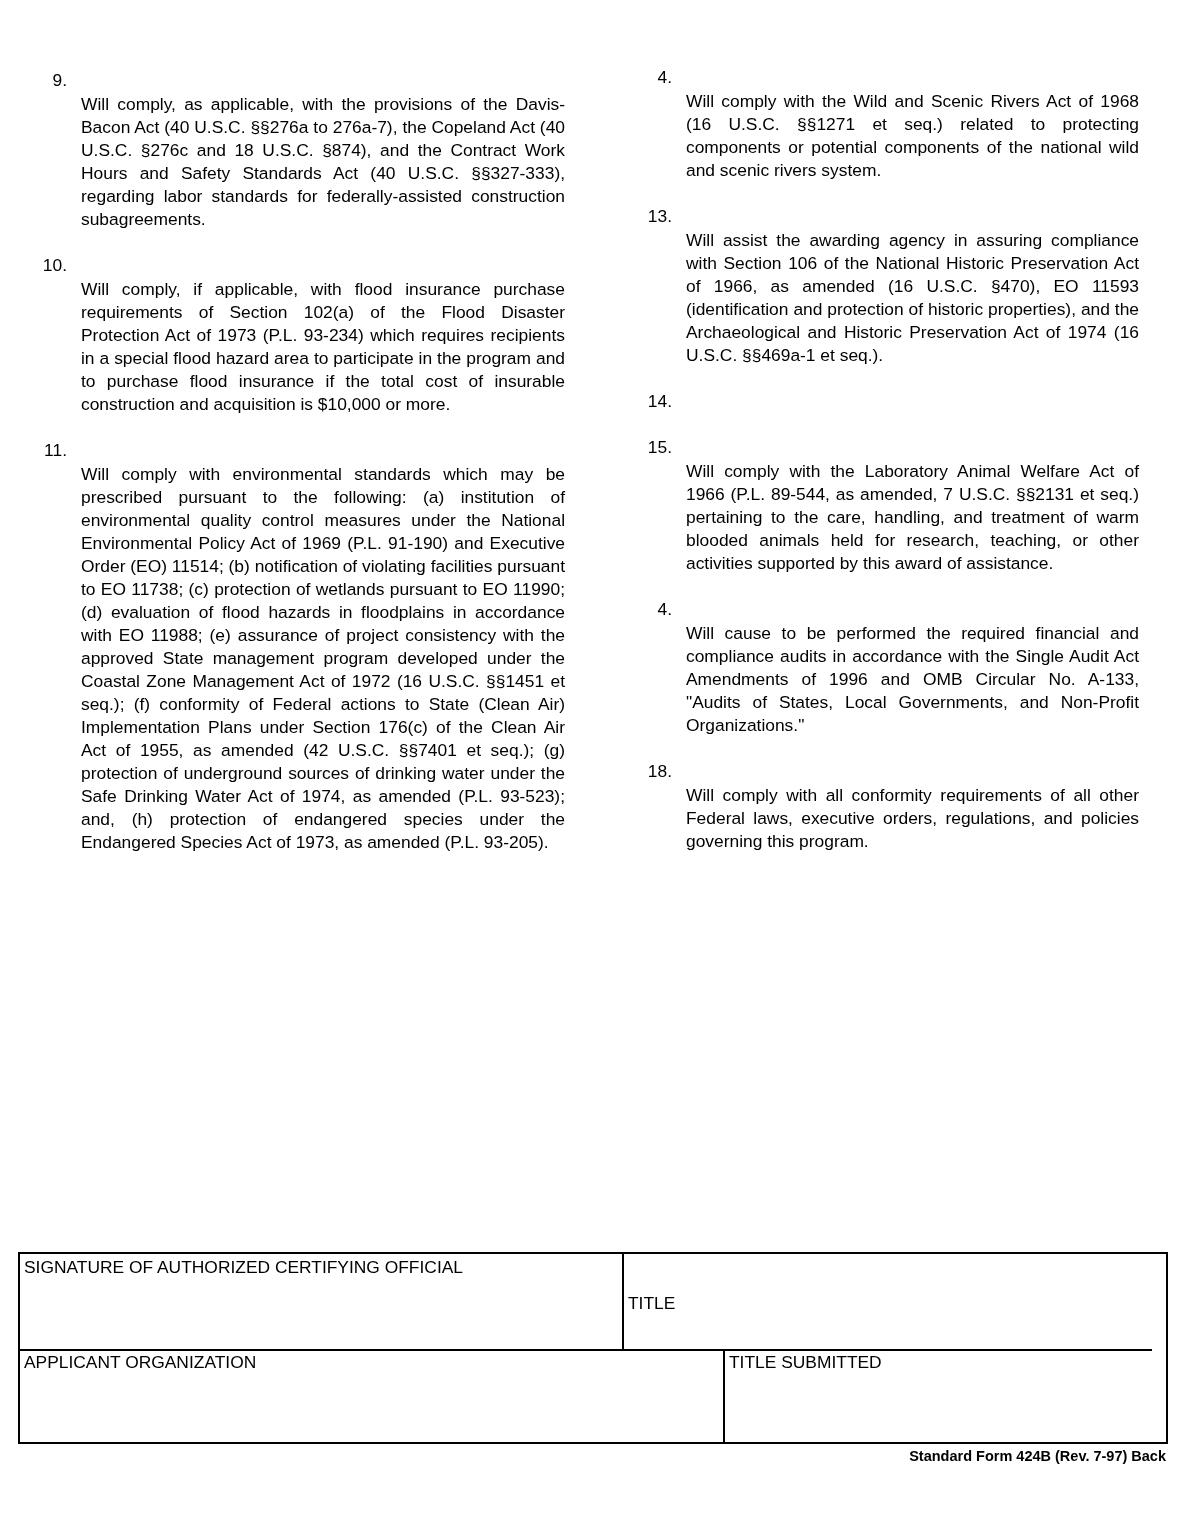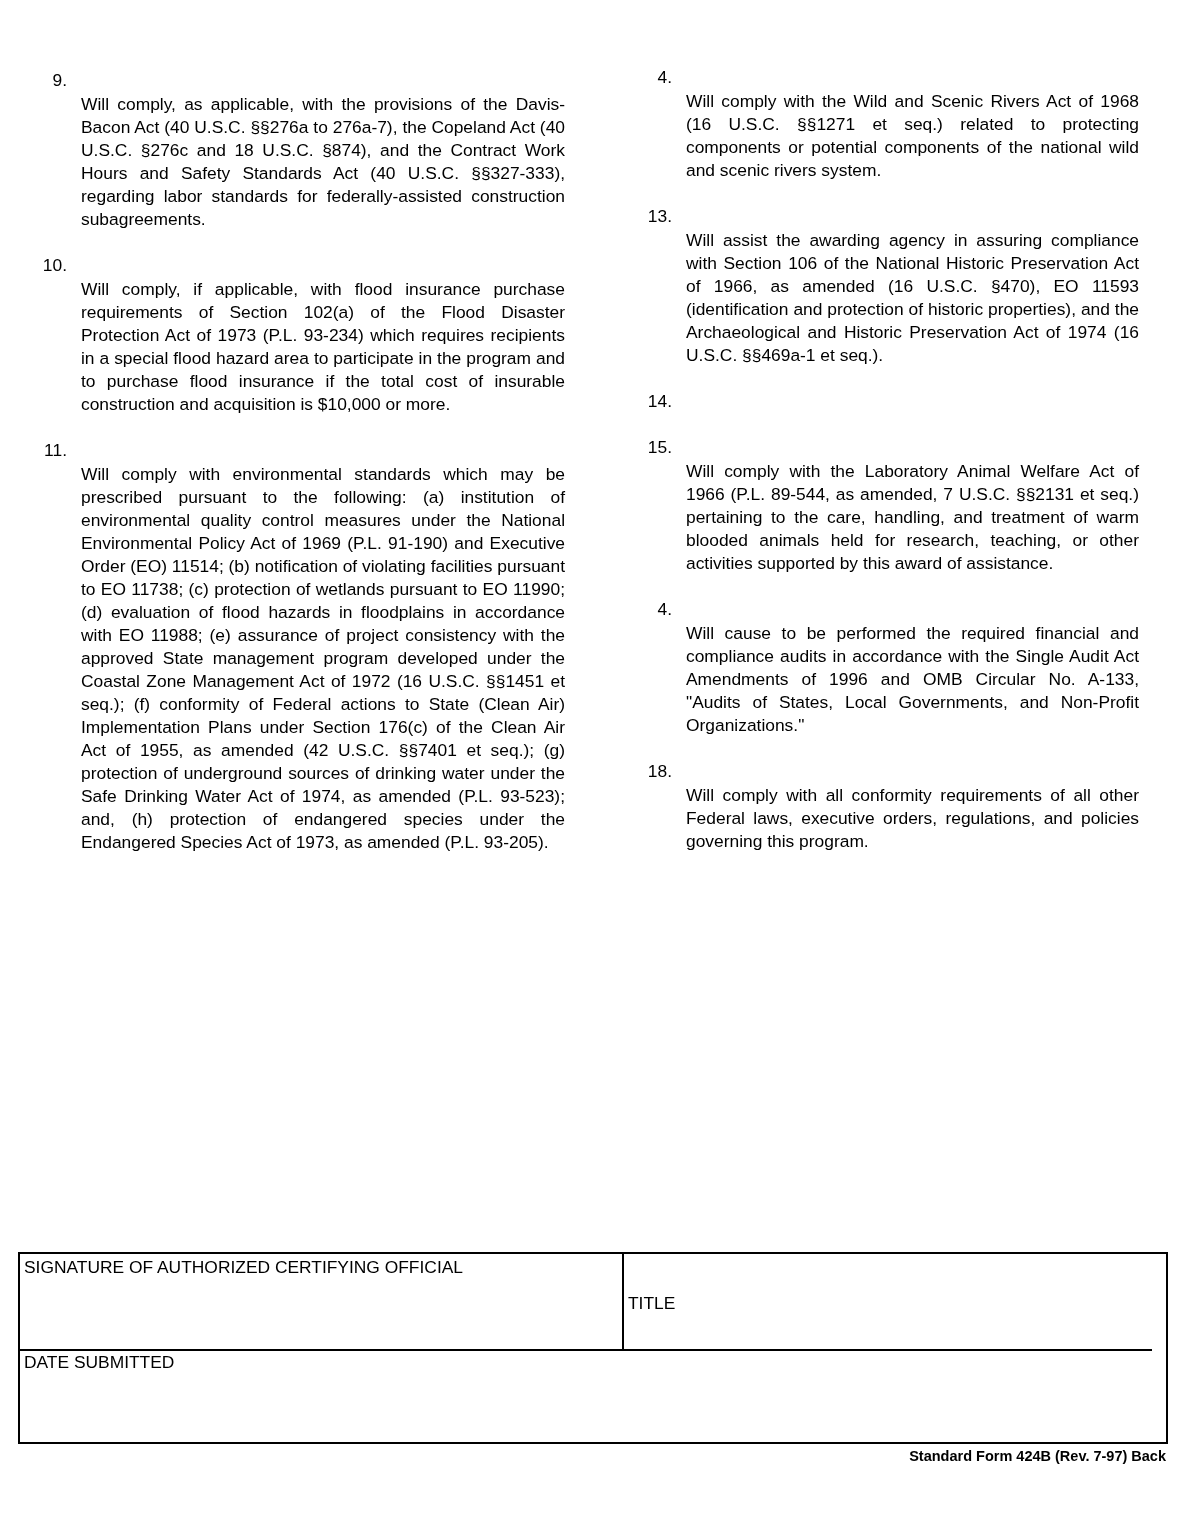--- a/index.html
+++ b/index.html
@@ -89,20 +89,24 @@
     <div class="cell c-sig">
       <span class="label">SIGNATURE OF AUTHORIZED CERTIFYING OFFICIAL</span>
       <span></span>
     </div>
     <div class="cell c-title">
       <span class="label">TITLE</span>
       <span></span>
     </div>
   </div>
   <div class="row row2">
+    <div class="cell c-org">
+      <span class="label">APPLICANT ORGANIZATION</span>
+      <span></span>
+    </div>
     <div class="cell c-date">
-      <span class="label">DATE SUBMITTED</span>
+      <span class="label">TITLE SUBMITTED</span>
       <span></span>
     </div>
   </div>
 </div>
 
 <div class="footer-mark">Standard Form 424B (Rev. 7-97) Back</div>
 
 </body></html>

